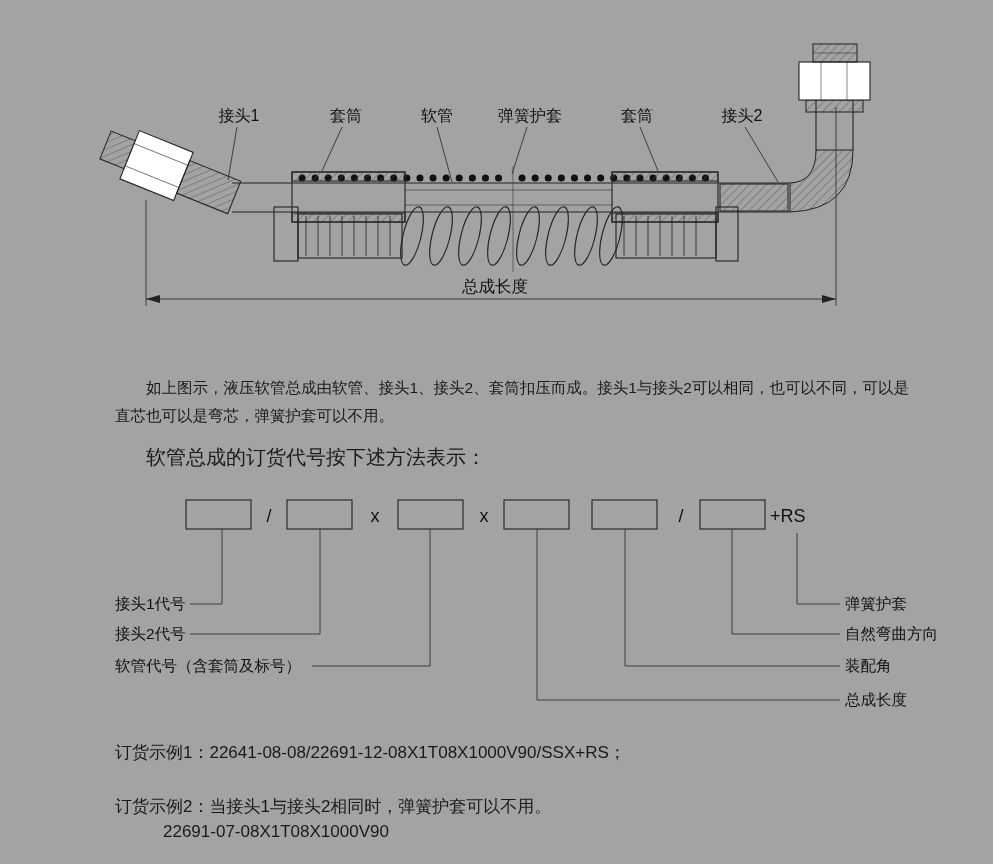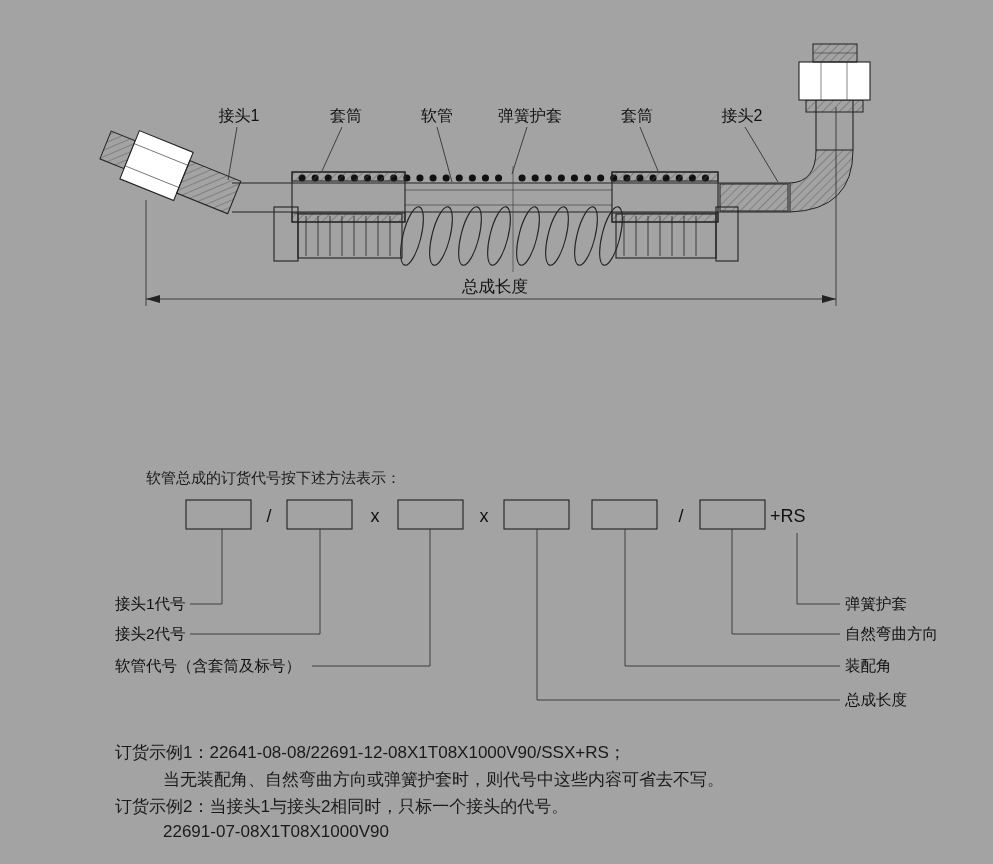--- a/index.html
+++ b/index.html
@@ -17,21 +17,21 @@
   .s   { stroke:#222; stroke-width:1.1; fill:none; }
   .sw  { stroke:#222; stroke-width:1.1; fill:#fff; }
   .thin { stroke:#333; stroke-width:0.6; fill:none; }
   .leader { stroke:#333; stroke-width:0.9; fill:none; }
   .hatchfill { fill:url(#hatch); stroke:#222; stroke-width:1; }
   .dots { stroke:#111; stroke-width:7; stroke-dasharray:0.1 13; stroke-linecap:round; fill:none; }
   .ridge { stroke:#222; stroke-width:0.8; fill:none; }
   .arrow { fill:#222; stroke:none; }
   .para { position:absolute; left:115px; top:374px; width:800px;
           font-size:15.5px; line-height:27.5px; text-indent:2em; }
-  .intro { position:absolute; left:146px; top:469px; font-size:15px; }
+  .intro { position:absolute; left:146px; top:444px; font-size:20px; }
   .ex { position:absolute; font-size:17px; white-space:nowrap; }
   .ex1 { left:115px; top:741px; }
   .ex2 { left:163px; top:768px; }
   .ex3 { left:115px; top:795px; }
   .ex4 { left:163px; top:822px; }
 </style>
 </head>
 <body>
 
 <div class="page">
@@ -142,20 +142,21 @@
     <g>
       <line class="leader" x1="146" y1="200" x2="146" y2="306"></line>
       <line class="leader" x1="836" y1="107" x2="836" y2="306"></line>
       <line class="leader" x1="146" y1="299" x2="836" y2="299"></line>
       <polygon class="arrow" points="146,299 160,295 160,303"></polygon>
       <polygon class="arrow" points="836,299 822,295 822,303"></polygon>
       <text class="dim" x="495" y="292" text-anchor="middle">总成长度</text>
     </g>
   </svg>
 
+  <div class="para">如上图示，液压软管总成由软管、接头1、接头2、套筒扣压而成。接头1与接头2可以相同，也可以不同，可以是直芯也可以是弯芯，弹簧护套可以不用。</div>
   <div class="intro">软管总成的订货代号按下述方法表示：</div>
 
   <svg id="codechart" class="layer" viewBox="0 0 993 235">
     <g>
       <rect class="s" x="186" y="15" width="65" height="29"></rect>
       <rect class="s" x="287" y="15" width="65" height="29"></rect>
       <rect class="s" x="398" y="15" width="65" height="29"></rect>
       <rect class="s" x="504" y="15" width="65" height="29"></rect>
       <rect class="s" x="592" y="15" width="65" height="29"></rect>
       <rect class="s" x="700" y="15" width="65" height="29"></rect>
@@ -181,17 +182,16 @@
       <text class="codelbl" x="115" y="154">接头2代号</text>
       <text class="codelbl" x="115" y="186">软管代号（含套筒及标号）</text>
       <text class="codelbl" x="845" y="124">弹簧护套</text>
       <text class="codelbl" x="845" y="154">自然弯曲方向</text>
       <text class="codelbl" x="845" y="186">装配角</text>
       <text class="codelbl" x="845" y="220">总成长度</text>
     </g>
   </svg>
 
   <div class="ex ex1">订货示例1：22641-08-08/22691-12-08X1T08X1000V90/SSX+RS；</div>
-  <div class="ex ex2">当无装配角、自然弯曲方向或弹簧护套时，则代号中这些内容可省去不写。</div>
-  <div class="ex ex3">订货示例2：当接头1与接头2相同时，只标一个接头的代号。</div>
+  <div class="ex ex3">订货示例2：当接头1与接头2相同时，弹簧护套可以不用。</div>
   <div class="ex ex4">22691-07-08X1T08X1000V90</div>
 
 </div>
 
 </body></html>

